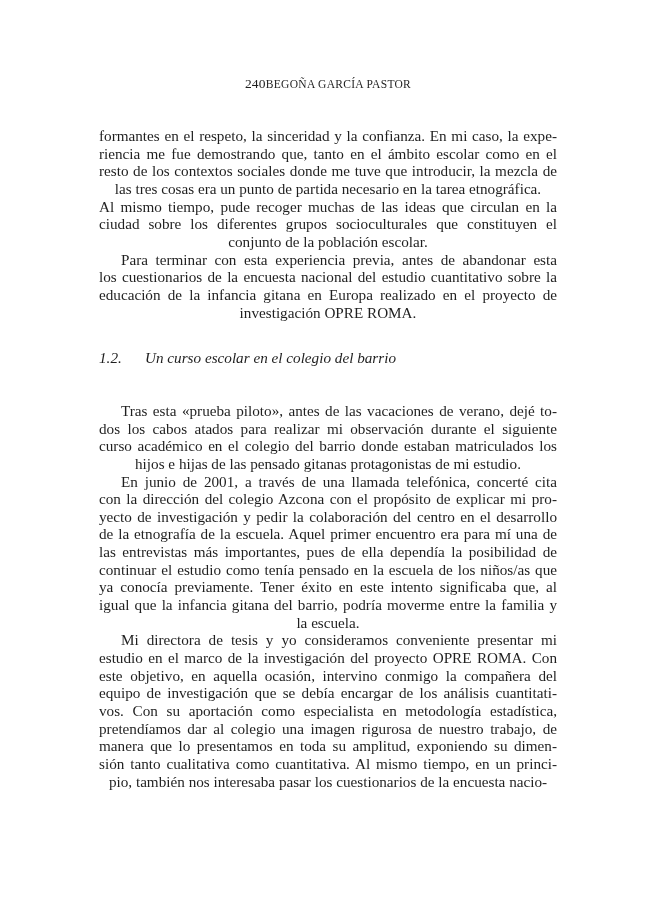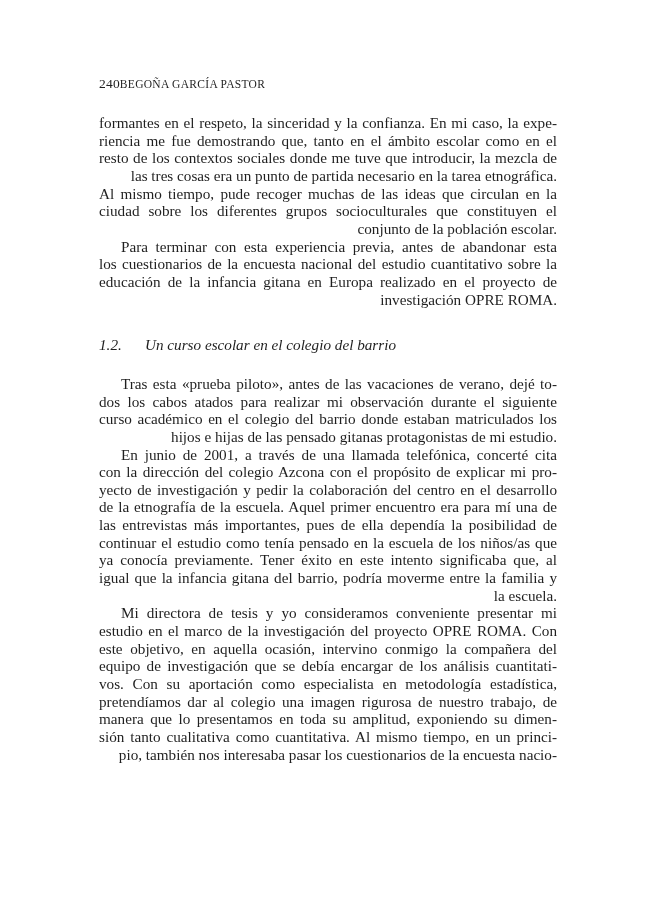--- a/index.html
+++ b/index.html
@@ -15,58 +15,58 @@
       overflow: hidden;
       font-family: "Liberation Serif", serif;
       color: #1f1f1f;
     }
     .running-header {
       position: absolute;
       left: 99px;
       top: 76px;
       width: 458px;
       display: flex;
-      justify-content: flex-start;
+      justify-content: center;
       align-items: baseline;
     }
     .pagenum {
       font-size: 13.5px;
       letter-spacing: 0.2px;
     }
     .runtitle {
       font-size: 11.5px;
       letter-spacing: 0.3px;
     }
     .page-body {
       position: absolute;
       left: 99px;
-      top: 114px;
+      top: 127px;
       width: 458px;
       font-size: 15.2px;
       line-height: 17.65px;
       font-family: Liberation Serif, serif;
     }
     .paragraph {
       margin: 0;
     }
     .line {
-      text-align: right;
+      text-align: center;
       white-space: normal;
     }
     .line.just {
       text-align: justify;
       text-align-last: justify;
     }
     .line.indent {
       text-indent: 22px;
     }
     .heading {
       font-style: italic;
       margin-top: 28px;
-      margin-bottom: 21px;
+      margin-bottom: 35px;
     }
     .heading-num {
       display: inline-block;
       width: 46px;
     }
   </style>
 </head>
 <body>
 
 <div class="page">

